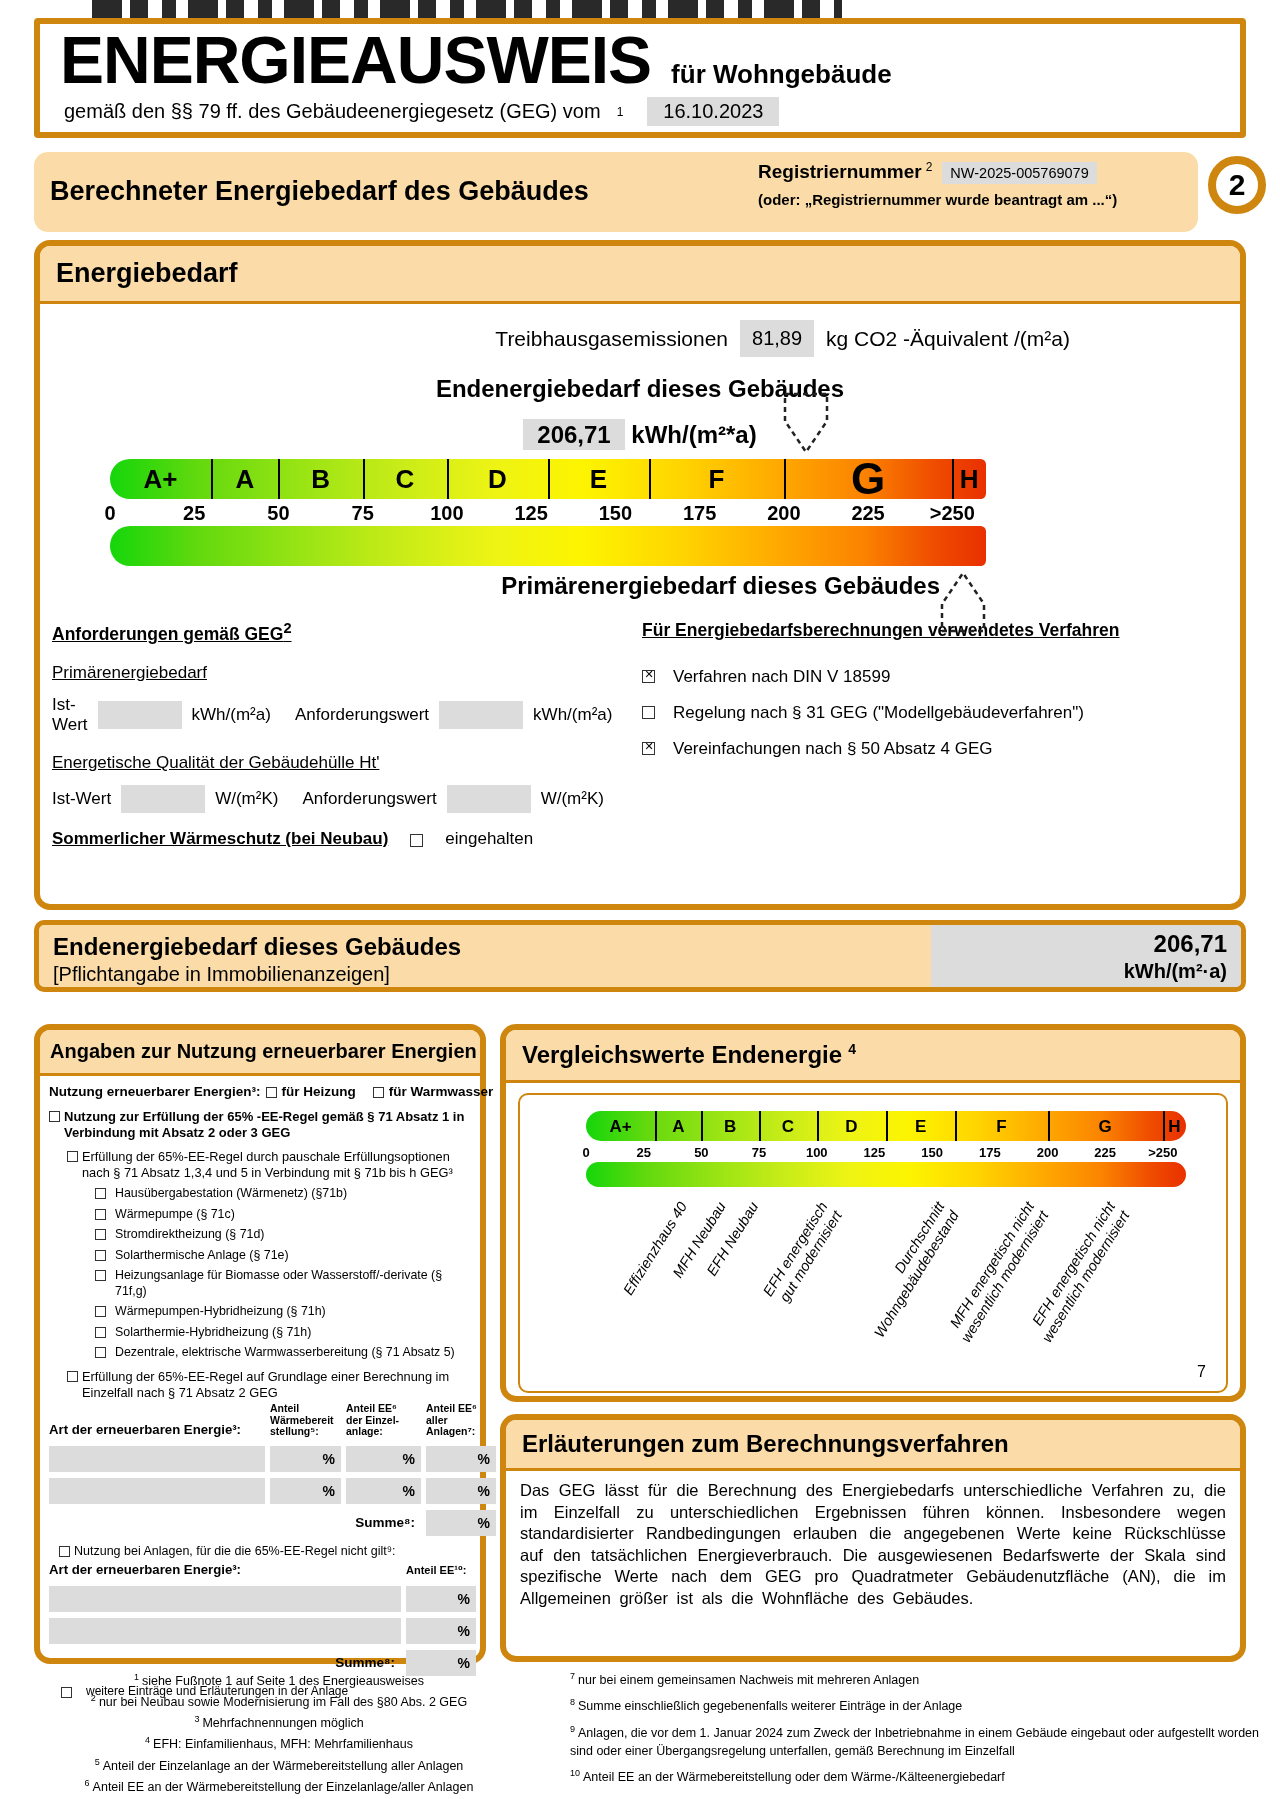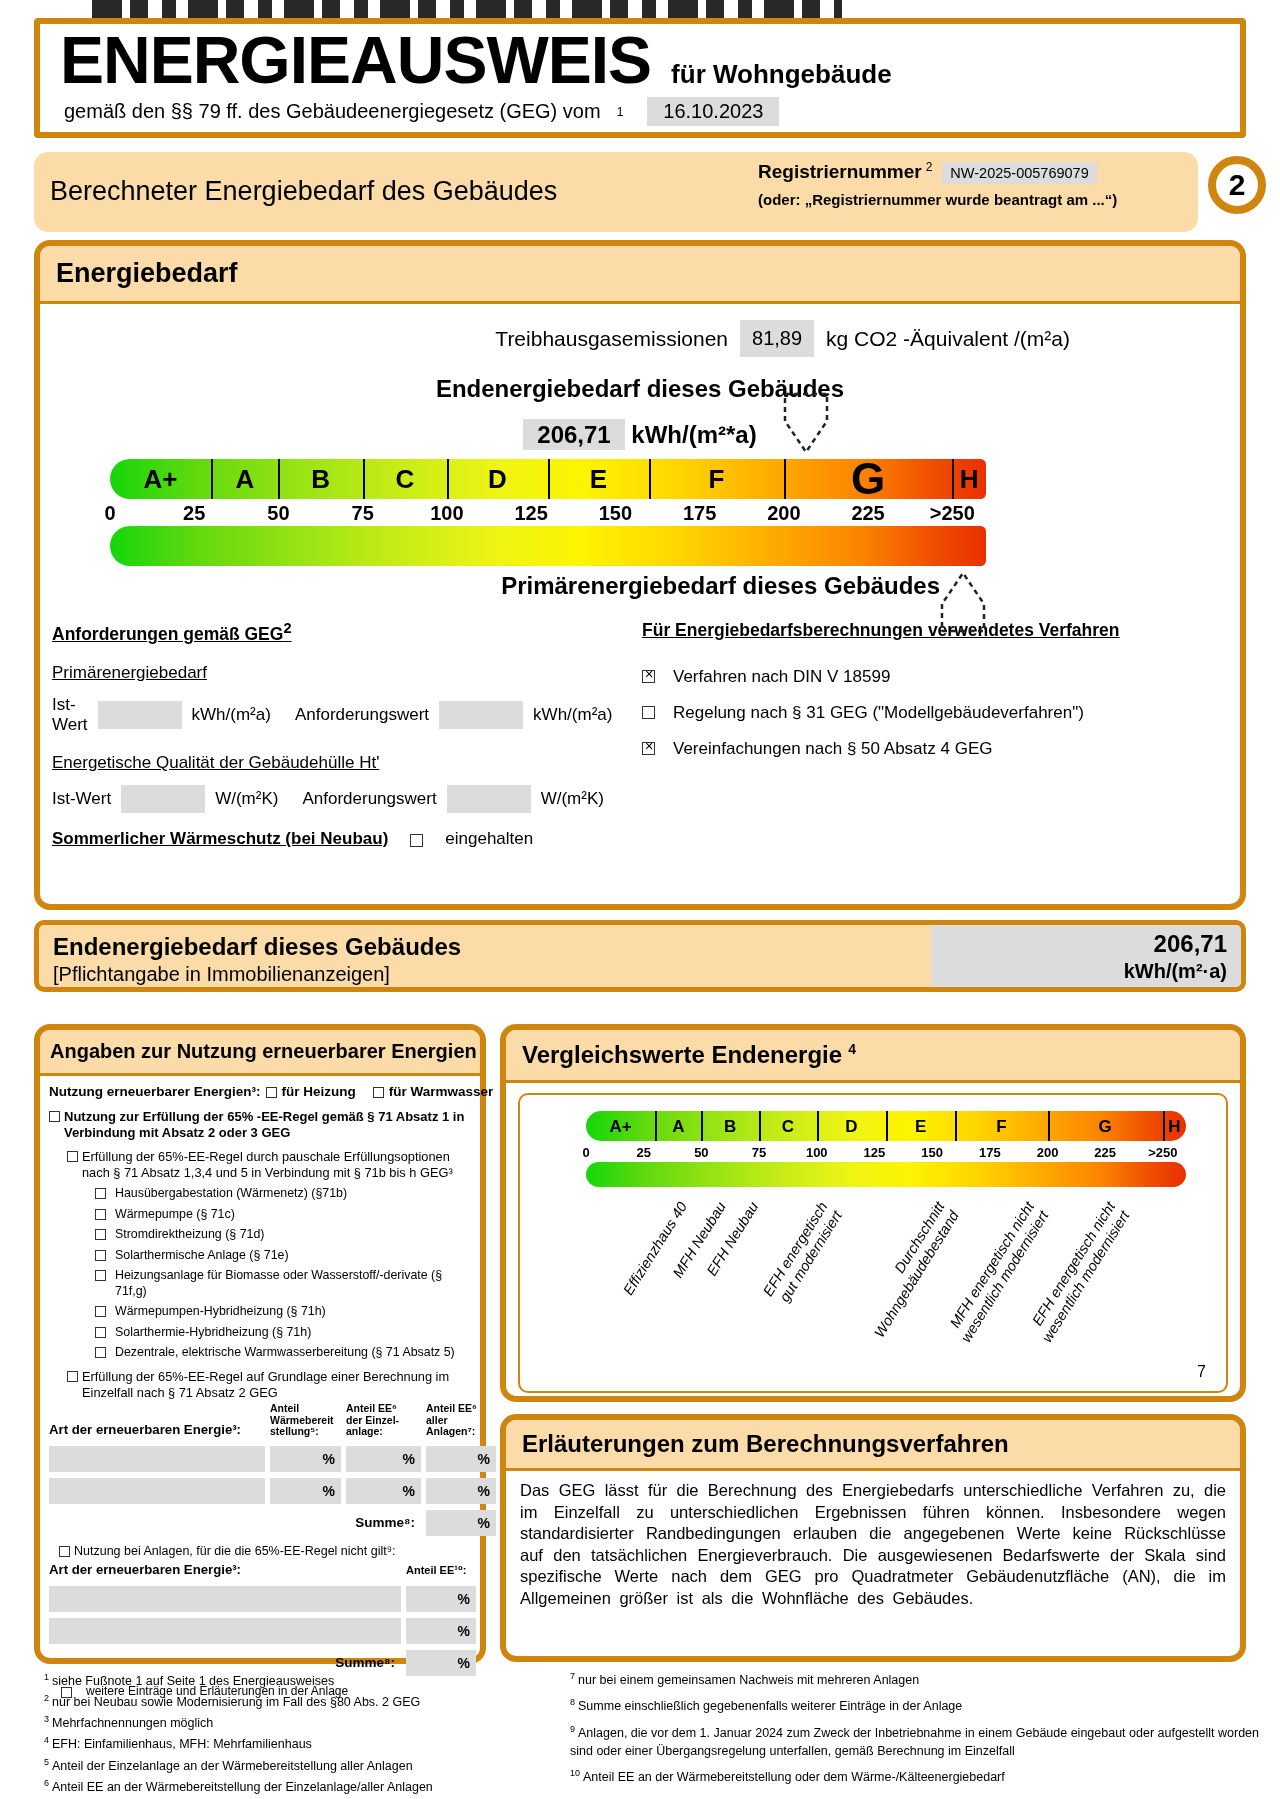--- a/index.html
+++ b/index.html
@@ -34,21 +34,21 @@
 .law-row{display:flex;align-items:center;padding:2px 0 0 24px;font-size:20px;}
 .law-row sup{font-size:12px;margin-left:16px;}
 .gray-box{background:var(--valuebg);}
 .date-box{margin-left:24px;padding:3px 16px;font-size:20px;}
 
 
 .section-bar{
   position:absolute;top:152px;left:34px;width:1164px;height:80px;
   background:var(--panel);border-radius:14px;display:flex;
 }
-.section-title{font-size:27px;font-weight:normal;padding:24px 0 0 16px;white-space:nowrap;}
+.section-title{font-size:27px;font-weight:bold;padding:24px 0 0 16px;white-space:nowrap;}
 .reg-block{margin-left:auto;padding:8px 14px 0 0;width:440px;}
 .reg-line1{font-size:19px;font-weight:bold;white-space:nowrap;}
 .reg-line1 sup{font-size:12px;font-weight:normal;margin:0 10px 0 4px;}
 .reg-number{font-size:14.5px;font-weight:normal;padding:3px 8px;}
 .reg-alt{font-size:15px;font-weight:bold;padding-top:8px;white-space:nowrap;}
 .page-circle{
   position:absolute;top:156px;right:14px;width:58px;height:58px;
   border:8px solid var(--accent);border-radius:50%;background:#fff;
   display:flex;align-items:center;justify-content:center;
   font-size:30px;font-weight:bold;z-index:3;
@@ -155,21 +155,21 @@
 }
 .comp-note{position:absolute;right:20px;bottom:10px;font-size:16px;}
 
 
 .expl-box{top:1414px;left:500px;width:746px;height:248px;}
 .expl-box .obox-title{font-size:24px;padding:10px 0 10px 16px;}
 .expl-body{padding:9px 14px;font-size:16.5px;line-height:1.31;text-align:justify;word-spacing:4px;}
 
 
 .footnotes{position:absolute;top:1670px;left:44px;width:1220px;display:flex;gap:56px;}
-.fn-left{width:470px;font-size:12.5px;line-height:1.6;}
+.fn-left{width:470px;font-size:12.5px;line-height:1.6;text-align:center;}
 .fn-right{flex:1;font-size:12.5px;line-height:1.45;}
 .fn-right .fn-item{margin-bottom:7px;}
 .fn-item sup{font-size:9px;margin-right:3px;}
 </style>
 </head>
 <body>
 
 <div class="page">
 
   <div class="watermark-cut"></div>

